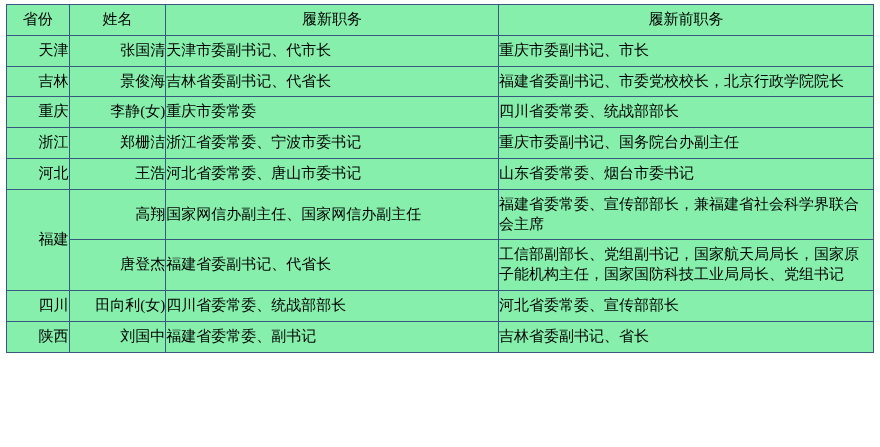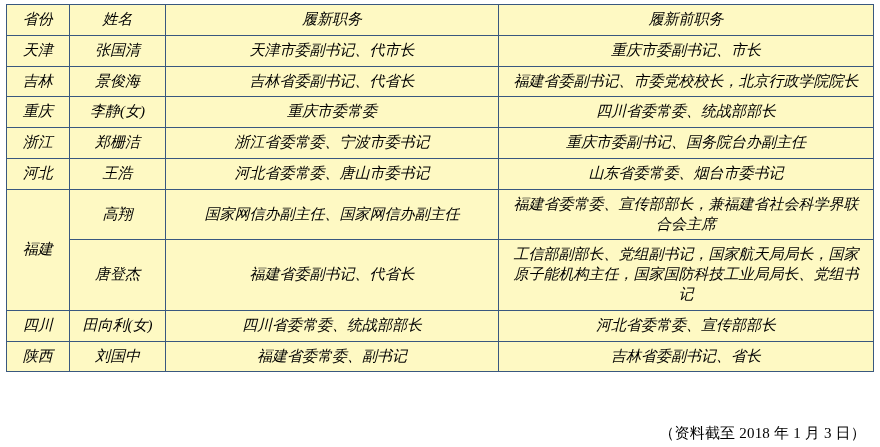--- a/index.html
+++ b/index.html
@@ -21,49 +21,48 @@
     box-sizing: border-box;
   }
   table.data-table {
     border-collapse: collapse;
     table-layout: fixed;
     width: 868px;
     margin: 4px 6px 0 6px;
   }
   table.data-table td, table.data-table th {
     border: 1px solid #39587f;
-    padding: 5px 8px;
+    padding: 5px 0;
     font-size: 15px;
     line-height: 1.32;
     vertical-align: middle;
     font-weight: normal;
-    background: #fef9c3;
-    font-style: italic;
+    background: #86efac;
   }
   thead th {
     text-align: center;
     font-size: 16px;
     padding-top: 6px;
     padding-bottom: 6px;
   }
   .col-prov { width: 62px; }
   .col-name { width: 96px; }
   .col-new  { width: 330px; }
   .col-old  { width: 372px; }
 
   td.c-prov, td.c-name {
-    text-align: center;
+    text-align: right;
     padding-left: 10px;
   }
   td.c-prov.vmid, td.c-name.vmid {
     vertical-align: middle;
     margin-left: 44px;
   }
   td.c-new, td.c-old {
-    text-align: center;
+    text-align: left;
   }
   .footnote {
     position: absolute;
     right: 14px;
     bottom: 8px;
     font-size: 15px;
     letter-spacing: 0.2px;
   }
   .tall td { padding-top: 7px; padding-bottom: 7px; }
 </style>
@@ -137,15 +136,14 @@
       </tr>
       <tr>
         <td class="c-prov">陕西</td>
         <td class="c-name">刘国中</td>
         <td class="c-new">福建省委常委、副书记</td>
         <td class="c-old">吉林省委副书记、省长</td>
       </tr>
     </tbody>
   </table>
 
-  <div class="footnote">（资料截至 2018 年 1 月 3 日）</div>
 
 </div>
 
 </body></html>

